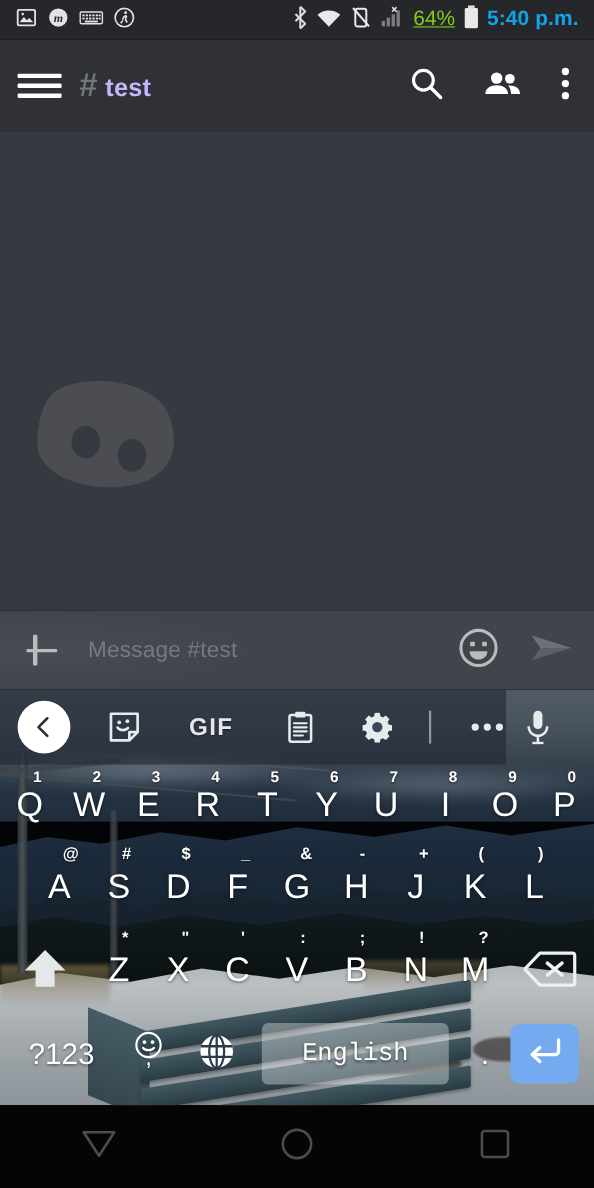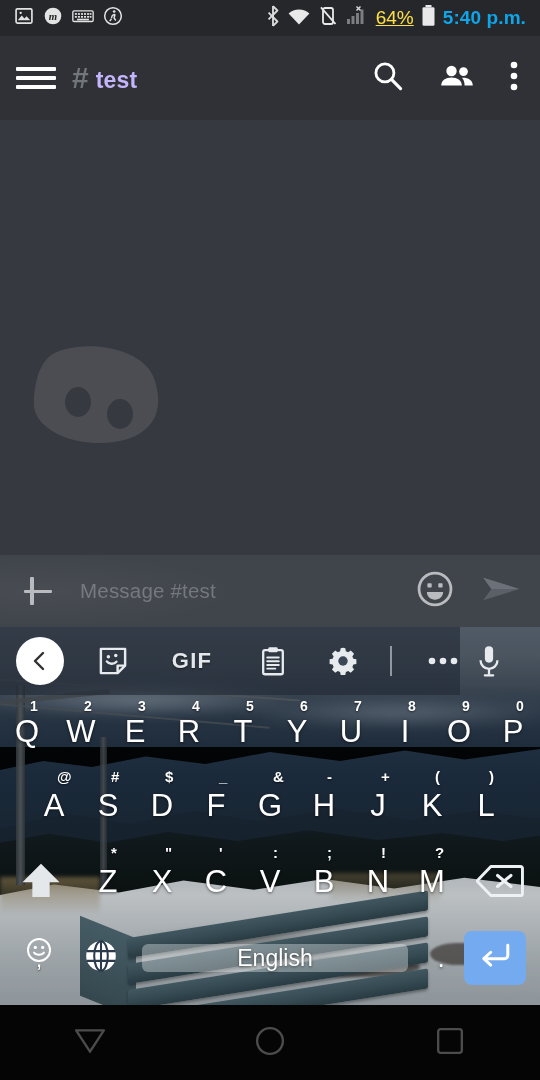--- a/index.html
+++ b/index.html
@@ -16,21 +16,21 @@
     position:absolute; top:0; left:0; width:540px; height:36px;
     background:#26272b; display:flex; align-items:center;
     padding:0 14px;
   }
   .status-left { display:flex; align-items:center; gap:9px; }
   .status-right { margin-left:auto; display:flex; align-items:center; gap:7px; }
   .sicon { display:block; }
   .status-text {
     color:#0ea5e9; font-size:19px; letter-spacing:0.1px; font-weight:700;
   }
-  .battery-pct { color:#fde047; font-size:19px;text-decoration:underline; }
+  .battery-pct { color:#84cc16; font-size:19px;text-decoration:underline; }
 
   
   .app-bar {
     position:absolute; top:36px; left:0; width:540px; height:84px;
     background:#2f3136; display:flex; align-items:center; padding:0 16px;
   }
   .hamburger { width:40px; height:28px; display:flex; flex-direction:column;
      justify-content:space-between; padding:3px 0; margin-right:16px; cursor:pointer;}
   .hamburger span { display:block; height:4px; background:#ffffff; border-radius:1px; width:100%;}
   .channel-title { display:flex; align-items:baseline; }
@@ -230,23 +230,23 @@
   .krow.r4 { display:flex; align-items:center; padding:0 8px; }
   .k123 {
     width:96px; text-align:center; color:#ffffff; font-size:27px; font-weight:400;
     text-shadow:0 1px 3px rgba(0,0,0,.55);
   }
   .kemoji { width:62px; display:flex; align-items:center; justify-content:center; position:relative;}
   .kcomma { position:absolute; bottom:6px; left:50%; transform:translateX(-50%);
             color:#fff; font-size:22px; text-shadow:0 1px 2px rgba(0,0,0,.6);}
   .kglobe { width:62px; display:flex; align-items:center; justify-content:center; }
   .kspace {
-    flex:1 1 auto; height:28px; margin:0 10px;
+    flex:1 1 auto; height:56px; margin:0 10px;
     background:rgba(235,238,240,0.38); border-radius:6px;
-    display:flex; align-items:center; justify-content:center;
+    display:flex; align-items:center; justify-content:center;font-family:Liberation Mono, monospace;
   }
   .kspace span { color:#ffffff; font-size:23px; text-shadow:0 1px 3px rgba(0,0,0,.55);}
   .kperiod { width:46px; text-align:center; color:#fff; font-size:26px;
              text-shadow:0 1px 3px rgba(0,0,0,.6); }
   .kenter {
     width:62px; height:54px; background:#74aaf0; border-radius:8px;
     display:flex; align-items:center; justify-content:center; margin-right:6px;
   }
 
   
@@ -612,20 +612,21 @@
           </div>
         <div class="key-back">
           <svg width="50" height="34" viewBox="0 0 40 28">
               <path d="M12.5 2h24.2a1.8 1.8 0 011.8 1.8v20.4a1.8 1.8 0 01-1.8 1.8H12.5L1.6 14.6a1 1 0 010-1.2z" fill="none" stroke="#eef1f3" stroke-width="2.4" stroke-linejoin="round"></path>
               <path d="M18 9.5l11 9M29 9.5l-11 9" stroke="#eef1f3" stroke-width="2.6" stroke-linecap="round"></path>
             </svg>
         </div>
       </div>
 
       <div class="krow r4">
+        <div class="k123">?123</div>
         <div class="kemoji">
           <span style="display:block;margin-bottom:12px;">
             <svg width="26" height="26" viewBox="0 0 24 24">
                 <circle cx="12" cy="12" r="10.2" fill="none" stroke="#ffffff" stroke-width="1.8"></circle>
                 <circle cx="8.6" cy="9.6" r="1.5" fill="#ffffff"></circle>
                 <circle cx="15.4" cy="9.6" r="1.5" fill="#ffffff"></circle>
                 <path d="M7.4 14.4c1.6 2.6 7.6 2.6 9.2 0" fill="none" stroke="#ffffff" stroke-width="1.8" stroke-linecap="round"></path>
               </svg>
           </span>
           <span class="kcomma">,</span>

